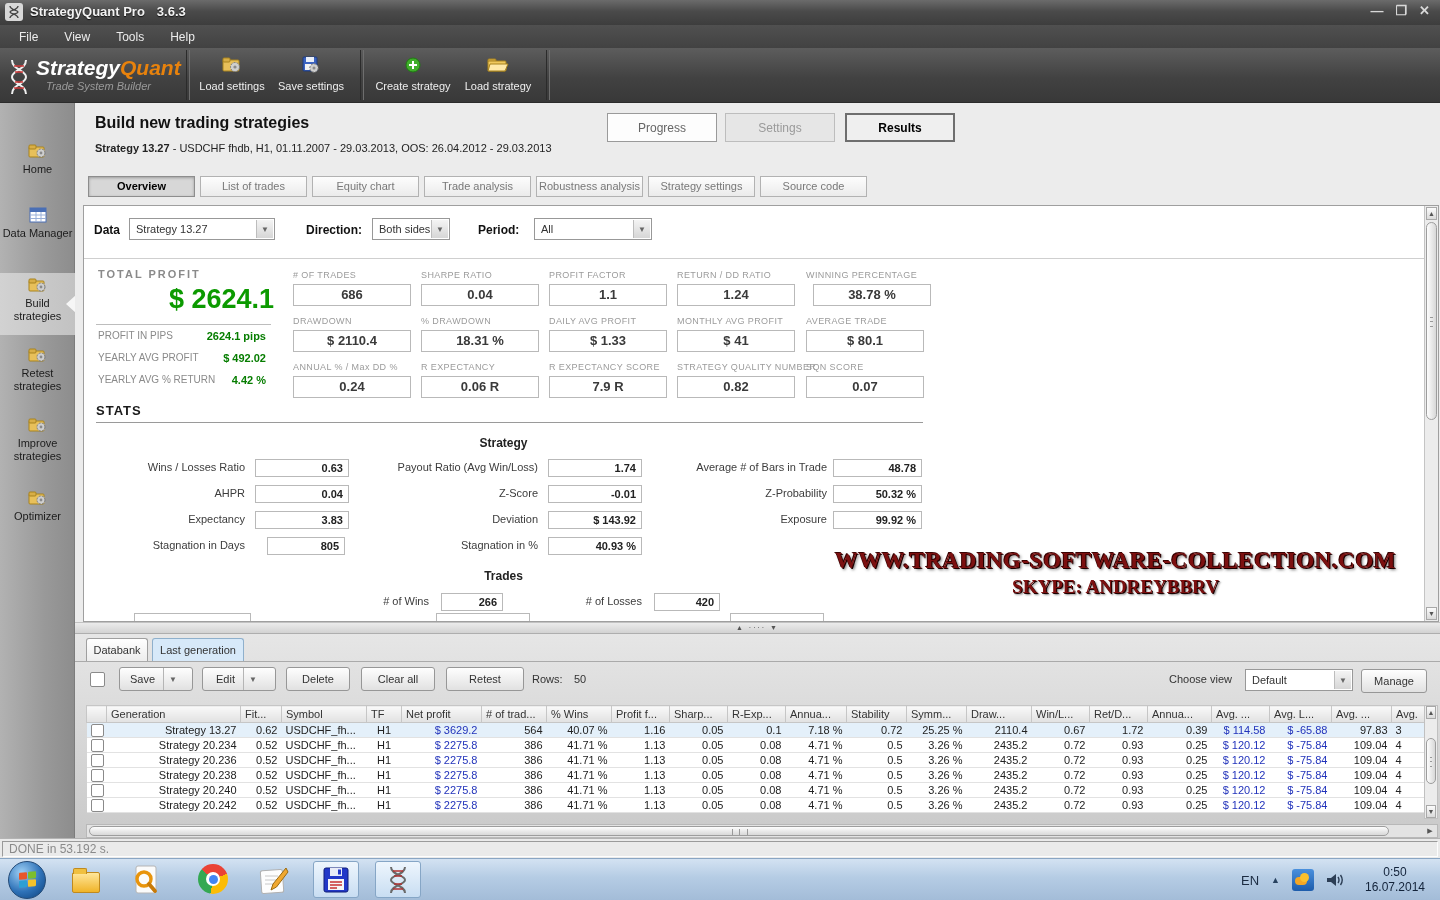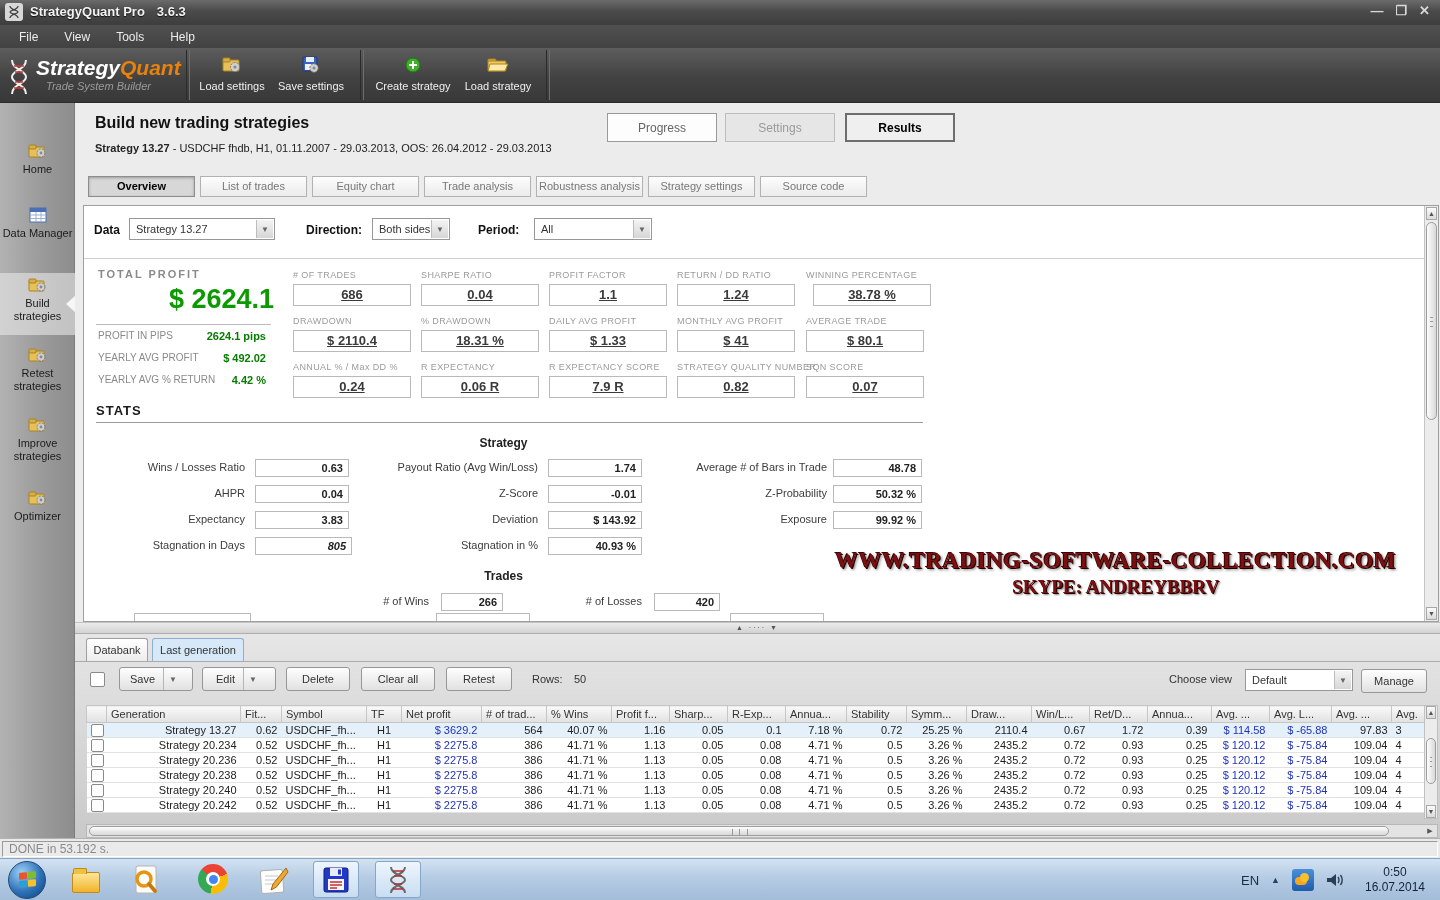--- a/index.html
+++ b/index.html
@@ -58,21 +58,21 @@
   .dd .arr{position:absolute;right:1px;top:1px;bottom:1px;width:16px;background:linear-gradient(#f4f4f4,#d6d6d6);border-left:1px solid #bdbdbd;color:#666;font-size:8px;line-height:19px;text-align:center;}
   .ctl-sep{position:absolute;left:0;top:52px;width:1342px;border-top:1px solid #cfcfcf;}
 
   .tp-label{position:absolute;left:14px;top:62px;font-size:11px;font-weight:bold;color:#8a8a8a;letter-spacing:2px;}
   .tp-value{position:absolute;left:30px;top:78px;width:160px;text-align:right;font-size:27px;font-weight:bold;color:#0c9a00;}
   .tp-hr{position:absolute;left:12px;top:118px;width:175px;border-top:1px solid #bdbdbd;}
   .tp-row-label{position:absolute;left:14px;font-size:10px;color:#8a8a8a;}
   .tp-row-value{position:absolute;left:14px;width:168px;text-align:right;font-size:11px;font-weight:bold;color:#067d00;}
 
   .m-label{position:absolute;font-size:9px;color:#9b9b9b;letter-spacing:.4px;white-space:nowrap;}
-  .m-box{position:absolute;width:118px;height:22px;background:#fff;border:1px solid #b9b9b9;box-sizing:border-box;text-align:center;font-size:13px;font-weight:bold;color:#3a3a3a;line-height:20px;text-decoration:underline;}
+  .m-box{position:absolute;width:118px;height:22px;background:#fff;border:1px solid #b9b9b9;box-sizing:border-box;text-align:center;font-size:13px;font-weight:bold;color:#3a3a3a;line-height:20px;}
 
   .stats-h{position:absolute;left:12px;top:197px;font-size:13px;font-weight:bold;color:#1a1a1a;letter-spacing:1px;}
   .stats-hr{position:absolute;left:12px;top:216px;width:827px;border-top:1px solid #9a9a9a;}
   .sub-h{position:absolute;left:0;width:839px;text-align:center;font-size:12px;font-weight:bold;color:#222;}
   .s-label{position:absolute;width:280px;text-align:right;font-size:11px;color:#3c3c3c;white-space:nowrap;}
   .s-box{position:absolute;height:18px;background:#fff;border:1px solid #b9b9b9;box-sizing:border-box;text-align:right;padding-right:5px;font-size:11px;font-weight:bold;color:#222;line-height:16px;}
 
   .cut-box{position:absolute;bottom:-2px;height:8px;background:#fff;border:1px solid #b9b9b9;}
 
   .wm{position:absolute;right:42px;top:342px;text-align:center;color:#7c1010;font-family:"Liberation Serif",serif;font-weight:bold;}
@@ -343,21 +343,21 @@
       <div class="stats-hr"></div>
       <div class="sub-h" style="top:230px">Strategy</div>
       <div id="stats-area">
           <div class="s-label" style="left: -119px; top: 255px;">Wins / Losses Ratio</div>
           <div class="s-box" style="left: 171px; top: 253px; width: 94px;">0.63</div>
           <div class="s-label" style="left: -119px; top: 281px;">AHPR</div>
           <div class="s-box" style="left: 171px; top: 279px; width: 94px;">0.04</div>
           <div class="s-label" style="left: -119px; top: 307px;">Expectancy</div>
           <div class="s-box" style="left: 171px; top: 305px; width: 94px;">3.83</div>
           <div class="s-label" style="left: -119px; top: 333px;">Stagnation in Days</div>
-          <div class="s-box" style="left: 171px; top: 331px; width: 97px; font-style: italic;">805</div>
+          <div class="s-box" style="left: 183px; top: 331px; width: 78px;">805</div>
           <div class="s-label" style="left: 174px; top: 255px;">Payout Ratio (Avg Win/Loss)</div>
           <div class="s-box" style="left: 464px; top: 253px; width: 94px;">1.74</div>
           <div class="s-label" style="left: 174px; top: 281px;">Z-Score</div>
           <div class="s-box" style="left: 464px; top: 279px; width: 94px;">-0.01</div>
           <div class="s-label" style="left: 174px; top: 307px;">Deviation</div>
           <div class="s-box" style="left: 464px; top: 305px; width: 94px;">$ 143.92</div>
           <div class="s-label" style="left: 174px; top: 333px;">Stagnation in %</div>
           <div class="s-box" style="left: 464px; top: 331px; width: 94px;">40.93 %</div>
           <div class="s-label" style="left: 463px; top: 255px;">Average # of Bars in Trade</div>
           <div class="s-box" style="left: 749px; top: 253px; width: 89px;">48.78</div>
@@ -409,21 +409,21 @@
       <div class="db-btn" style="left:127px;width:74px">
           <span>Edit</span>
           <span class="split">▼</span>
         </div>
       <div class="db-btn" style="left:211px;width:64px">
           <span>Delete</span>
         </div>
       <div class="db-btn" style="left:286px;width:74px">
           <span>Clear all</span>
         </div>
-      <div class="db-btn" style="left:371px;width:66px">
+      <div class="db-btn" style="left:371px;width:78px">
           <span>Retest</span>
         </div>
       <span class="db-text" style="left:457px">Rows:</span>
       <span class="db-text" style="left:499px">50</span>
 
       <span class="db-text" style="left:1094px">Choose view</span>
       <div class="db-dd" style="left:1170px;width:108px"><span>Default</span><span class="arr" style="position:absolute;right:1px;top:1px;bottom:1px;width:16px;background:linear-gradient(#f4f4f4,#d6d6d6);border-left:1px solid #bdbdbd;color:#666;font-size:8px;line-height:19px;text-align:center;">▼</span></div>
       <div class="db-btn" style="left:1286px;width:66px;top:35px">
           <span>Manage</span>
         </div>

